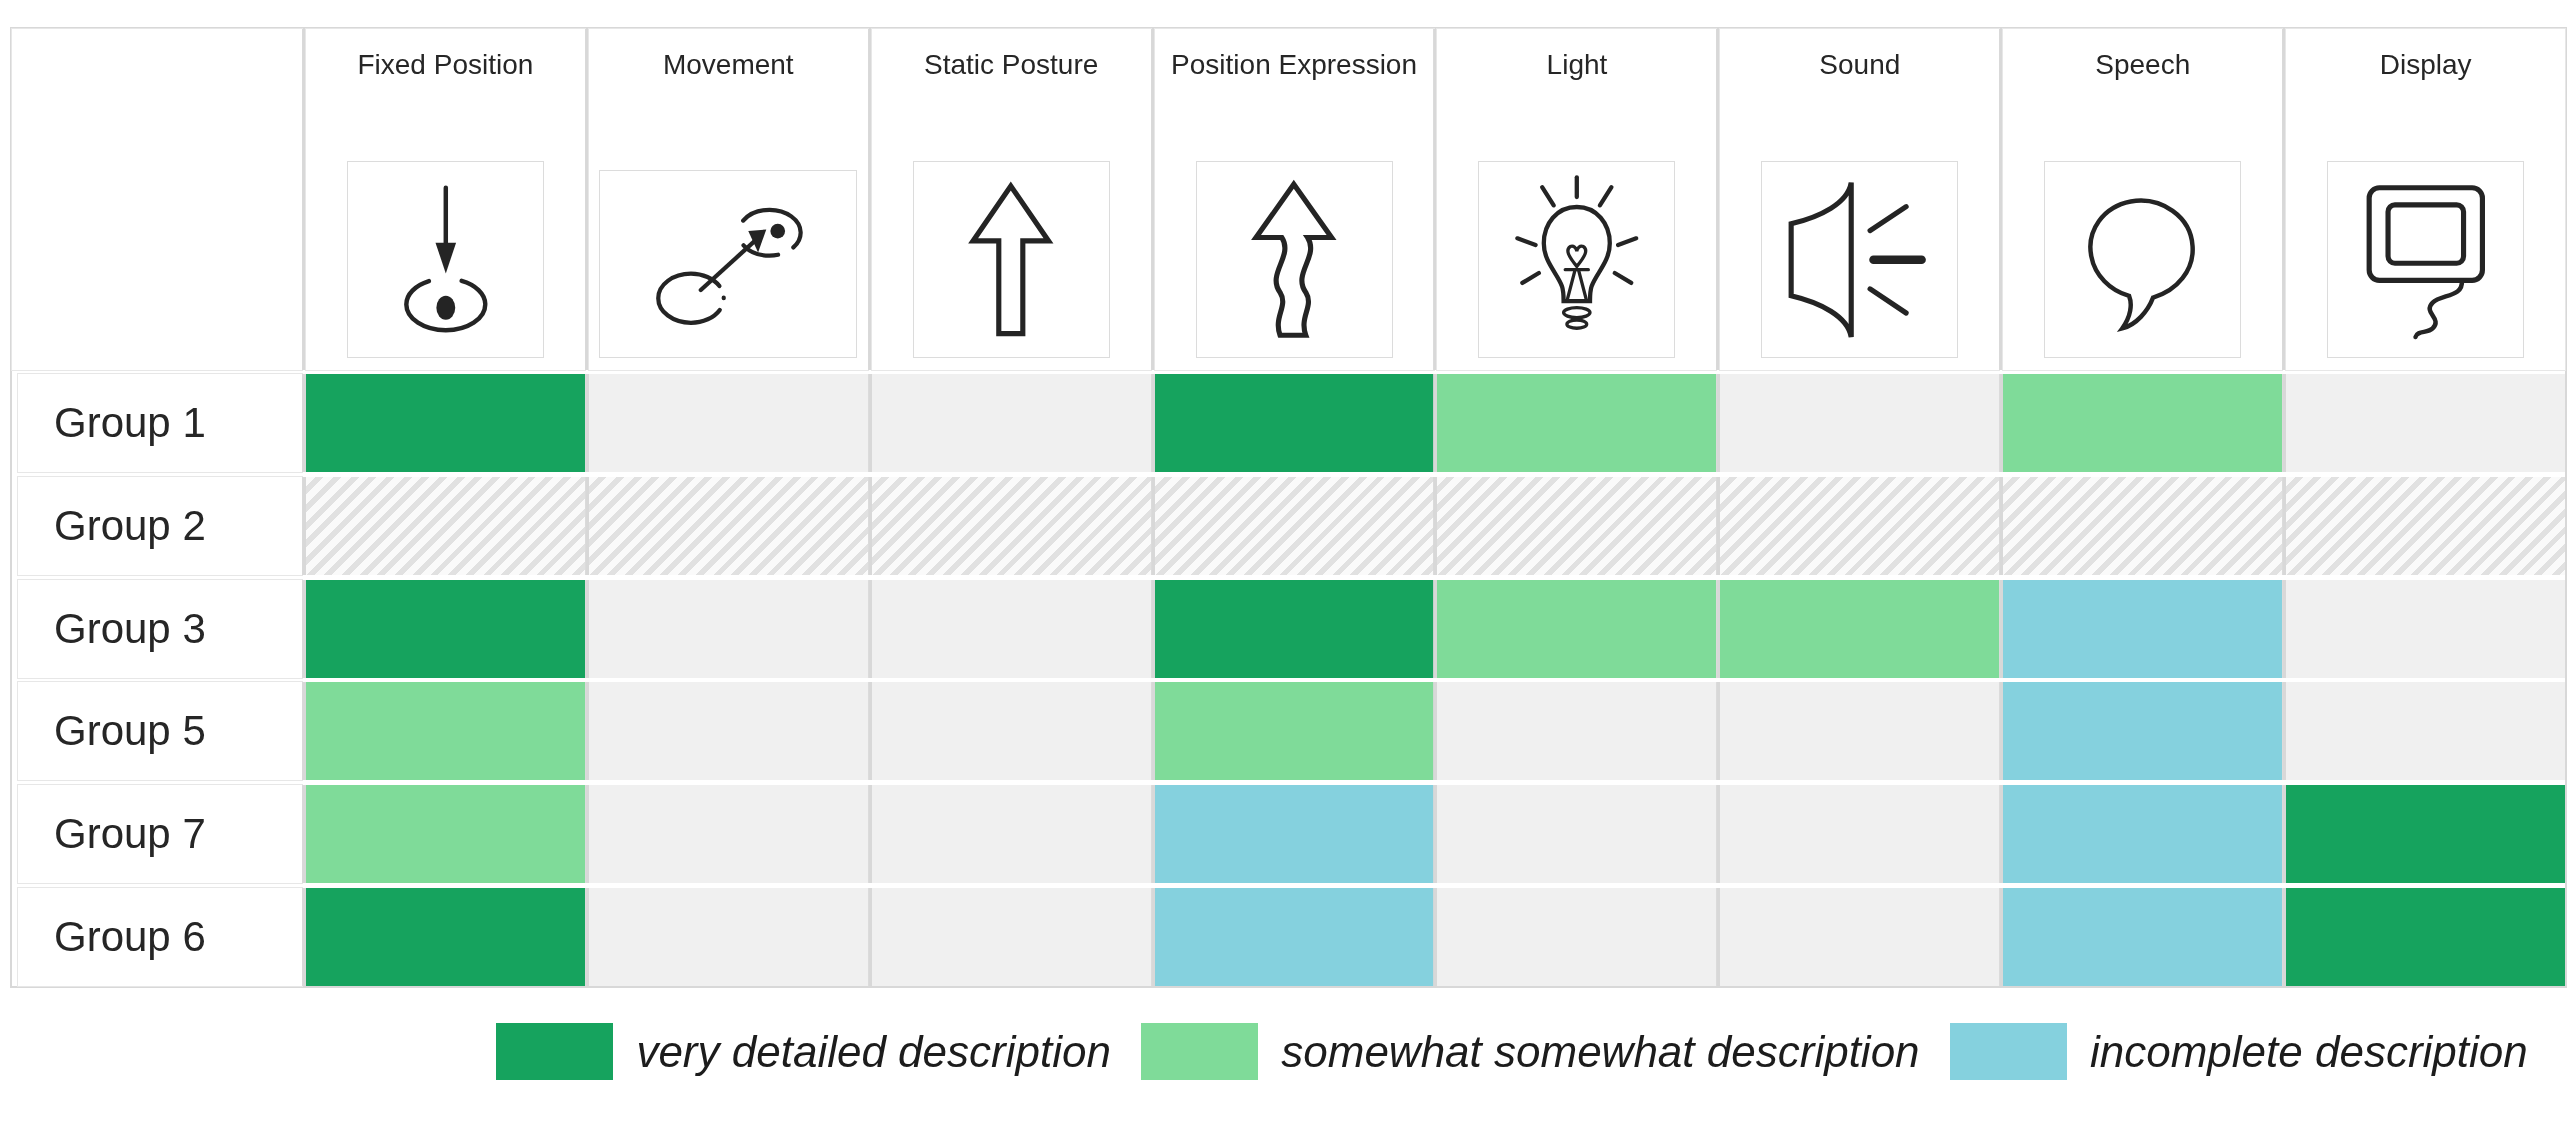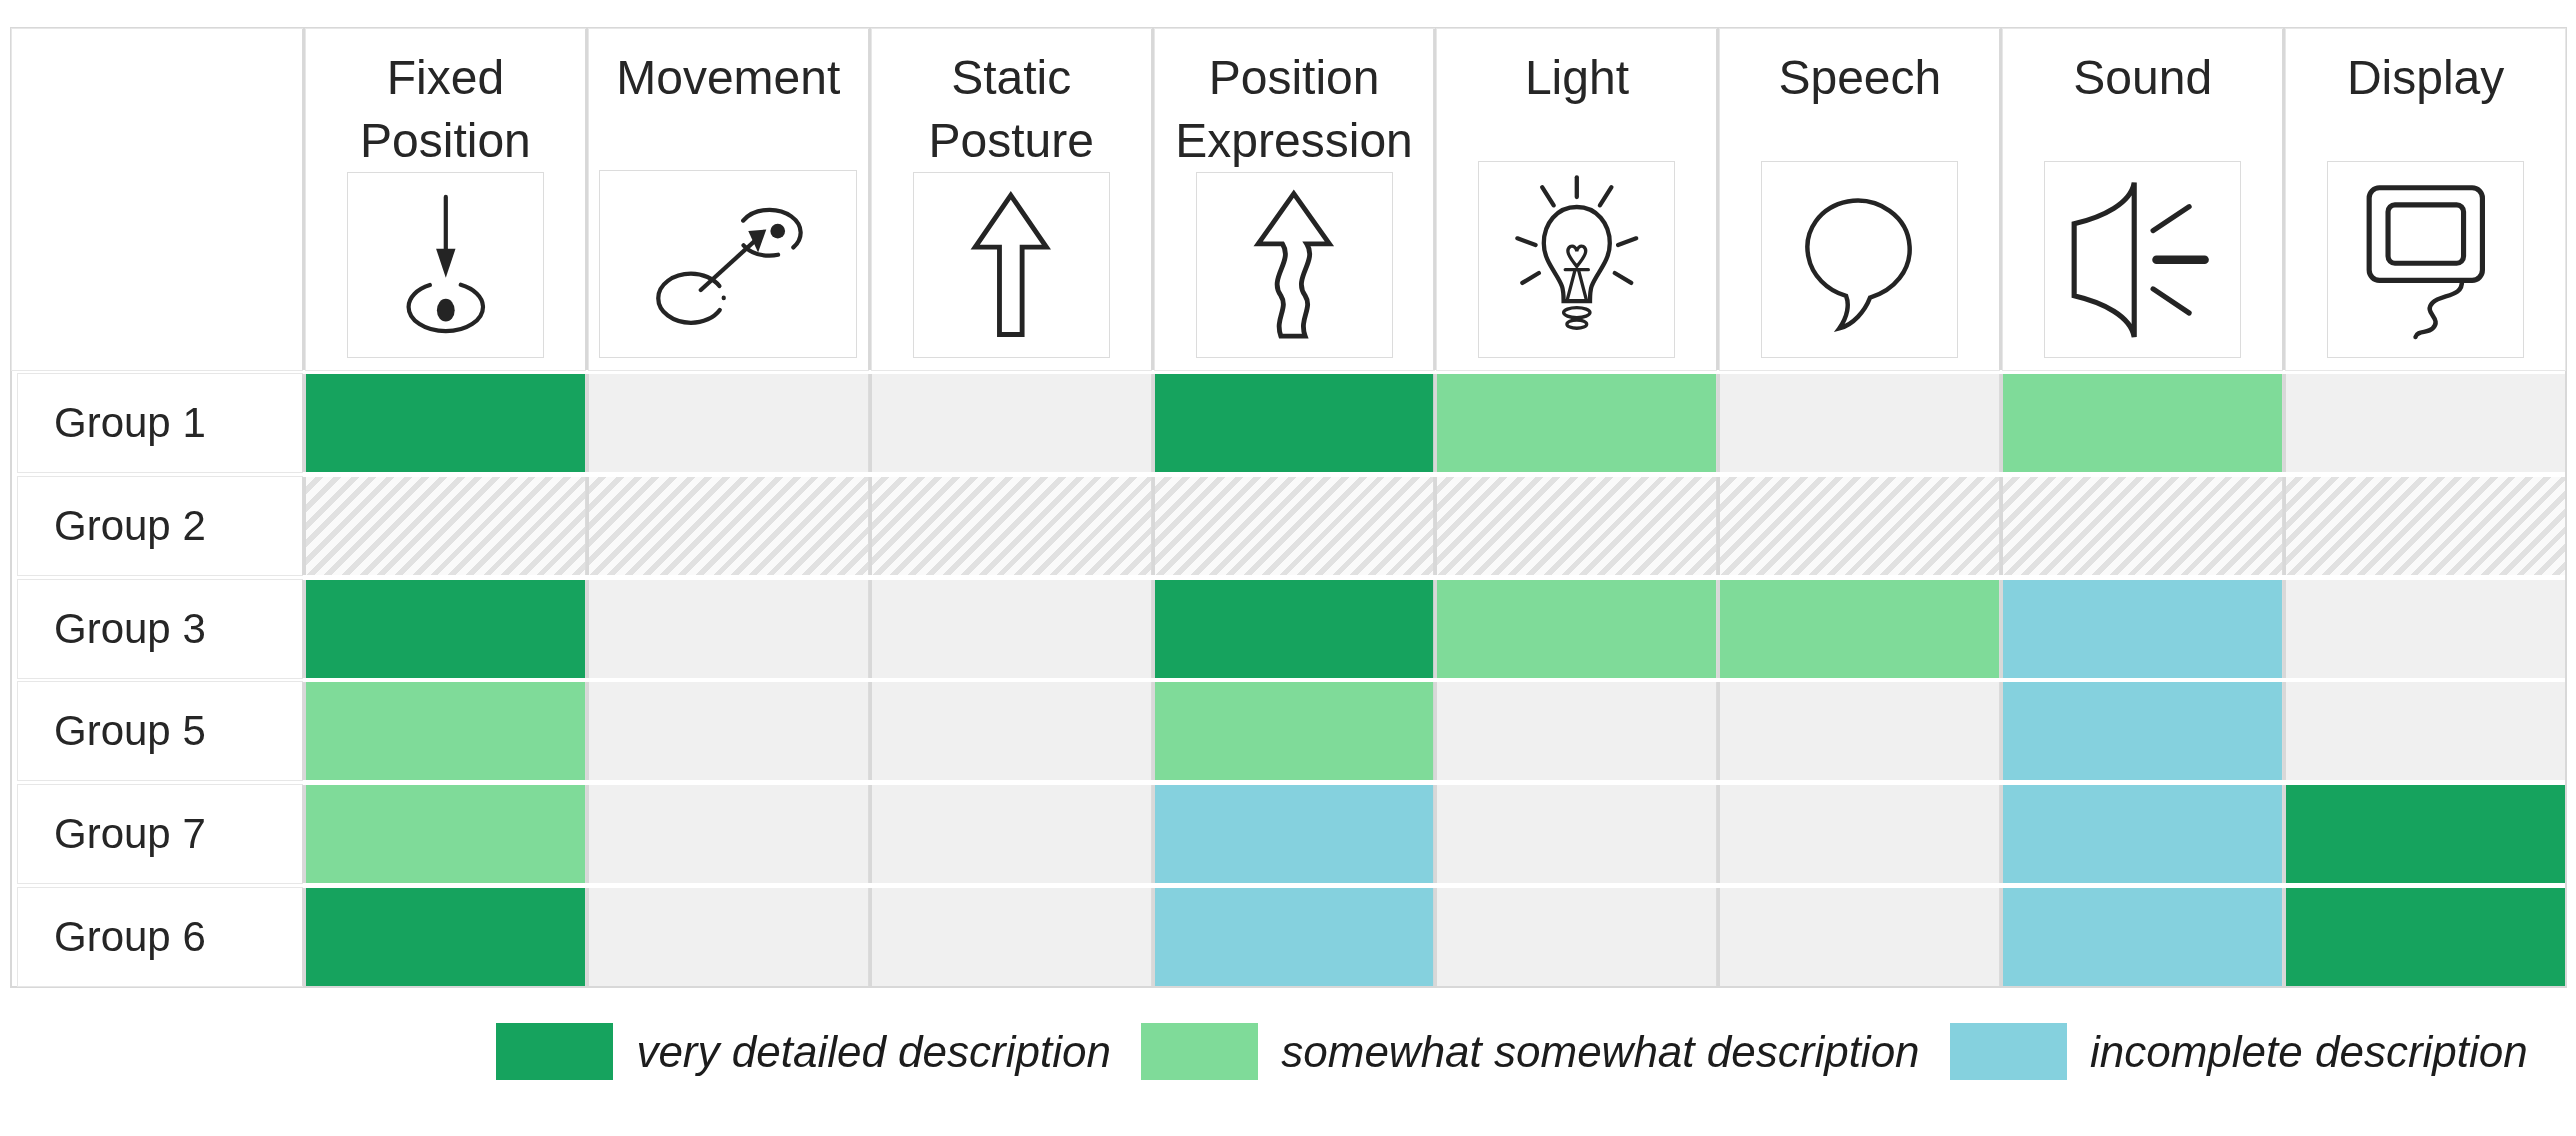--- a/index.html
+++ b/index.html
@@ -17,21 +17,21 @@
     border:2.3px solid #d8d8d8;
   }
   .cell { position:relative; }
   .vsep { box-shadow:-3.9px 0 0 #d8d8d8; } 
   .whitecell { background:#ffffff; outline:0.8px solid #e7e7e7; }
   .header-cell {
     display:flex; flex-direction:column; align-items:center;
     justify-content:space-between; padding:18.7px 0 11.7px;
   }
   .header-label {
-    font-size:48px; line-height:1.3; text-align:center; color:#262626;
+    font-size:28px; line-height:1.3; text-align:center; color:#262626;
     max-width:249px; letter-spacing:0px;
   }
   .icon-box {
     background:#ffffff; border:1.6px solid #dcdcdc;
     display:flex; align-items:center; justify-content:center;
     width:195px; height:195px;
   }
   .icon-box.wide { width:256px; height:186px; }
   .icon-box svg { width:88%; height:88%; }
   .icon-stroke { stroke:#242424; fill:none; stroke-width:2.6; stroke-linecap:round; }
@@ -108,35 +108,35 @@
             <path class="icon-stroke" style="stroke-width:2" d="M50,56 C45,50 43,46 46,44 C48,43 50,45 50,47 C50,45 52,43 54,44 C57,46 55,50 50,56 Z"></path>
             <line class="icon-stroke" style="stroke-width:2" x1="43" y1="58" x2="57" y2="58"></line>
             <line class="icon-stroke" style="stroke-width:2" x1="44" y1="77" x2="49" y2="58"></line>
             <line class="icon-stroke" style="stroke-width:2" x1="56" y1="77" x2="51" y2="58"></line>
             <ellipse class="icon-stroke" style="stroke-width:2" cx="50" cy="84" rx="8" ry="3"></ellipse>
             <ellipse class="icon-stroke" style="stroke-width:2" cx="50" cy="91" rx="6" ry="2.5"></ellipse>
           </svg>
         </div>
       </div>
       <div class="cell whitecell header-cell vsep">
-        <div class="header-label">Speech</div>
-        <div class="icon-box">
-          <svg viewBox="0 0 100 100">
-            <path class="icon-stroke" d="M56,72 C70,68 80,56 79,42 C78,25 61,13 43,16 C27,19 17,33 20,48 C22,59 31,68 42,71 C44,76 43,83 38,90 C46,88 53,80 56,72 Z"></path>
-          </svg>
-        </div>
-      </div>
-      <div class="cell whitecell header-cell vsep">
         <div class="header-label">Sound</div>
         <div class="icon-box">
           <svg viewBox="0 0 100 100">
             <path class="icon-stroke" style="stroke-width:3" d="M45,5 C43,17 27,25 10,29 L10,71 C27,75 43,83 45,95 Z"></path>
             <line class="icon-stroke" style="stroke-width:3" x1="56" y1="33" x2="77" y2="19"></line>
             <line class="icon-stroke" style="stroke-width:5" x1="58" y1="50" x2="86" y2="50"></line>
             <line class="icon-stroke" style="stroke-width:3" x1="56" y1="67" x2="77" y2="81"></line>
+          </svg>
+        </div>
+      </div>
+      <div class="cell whitecell header-cell vsep">
+        <div class="header-label">Speech</div>
+        <div class="icon-box">
+          <svg viewBox="0 0 100 100">
+            <path class="icon-stroke" d="M56,72 C70,68 80,56 79,42 C78,25 61,13 43,16 C27,19 17,33 20,48 C22,59 31,68 42,71 C44,76 43,83 38,90 C46,88 53,80 56,72 Z"></path>
           </svg>
         </div>
       </div>
       <div class="cell whitecell header-cell vsep">
         <div class="header-label">Display</div>
         <div class="icon-box">
           <svg viewBox="0 0 100 100">
             <rect class="icon-stroke" style="stroke-width:3" x="17" y="8" width="66" height="54" rx="6"></rect>
             <rect class="icon-stroke" style="stroke-width:3" x="28" y="18" width="44" height="34" rx="4"></rect>
             <path class="icon-stroke" d="M71,62 C72,72 59,70 54,75 C48,81 60,84 54,90 C51,93 45,91 44,95"></path>

